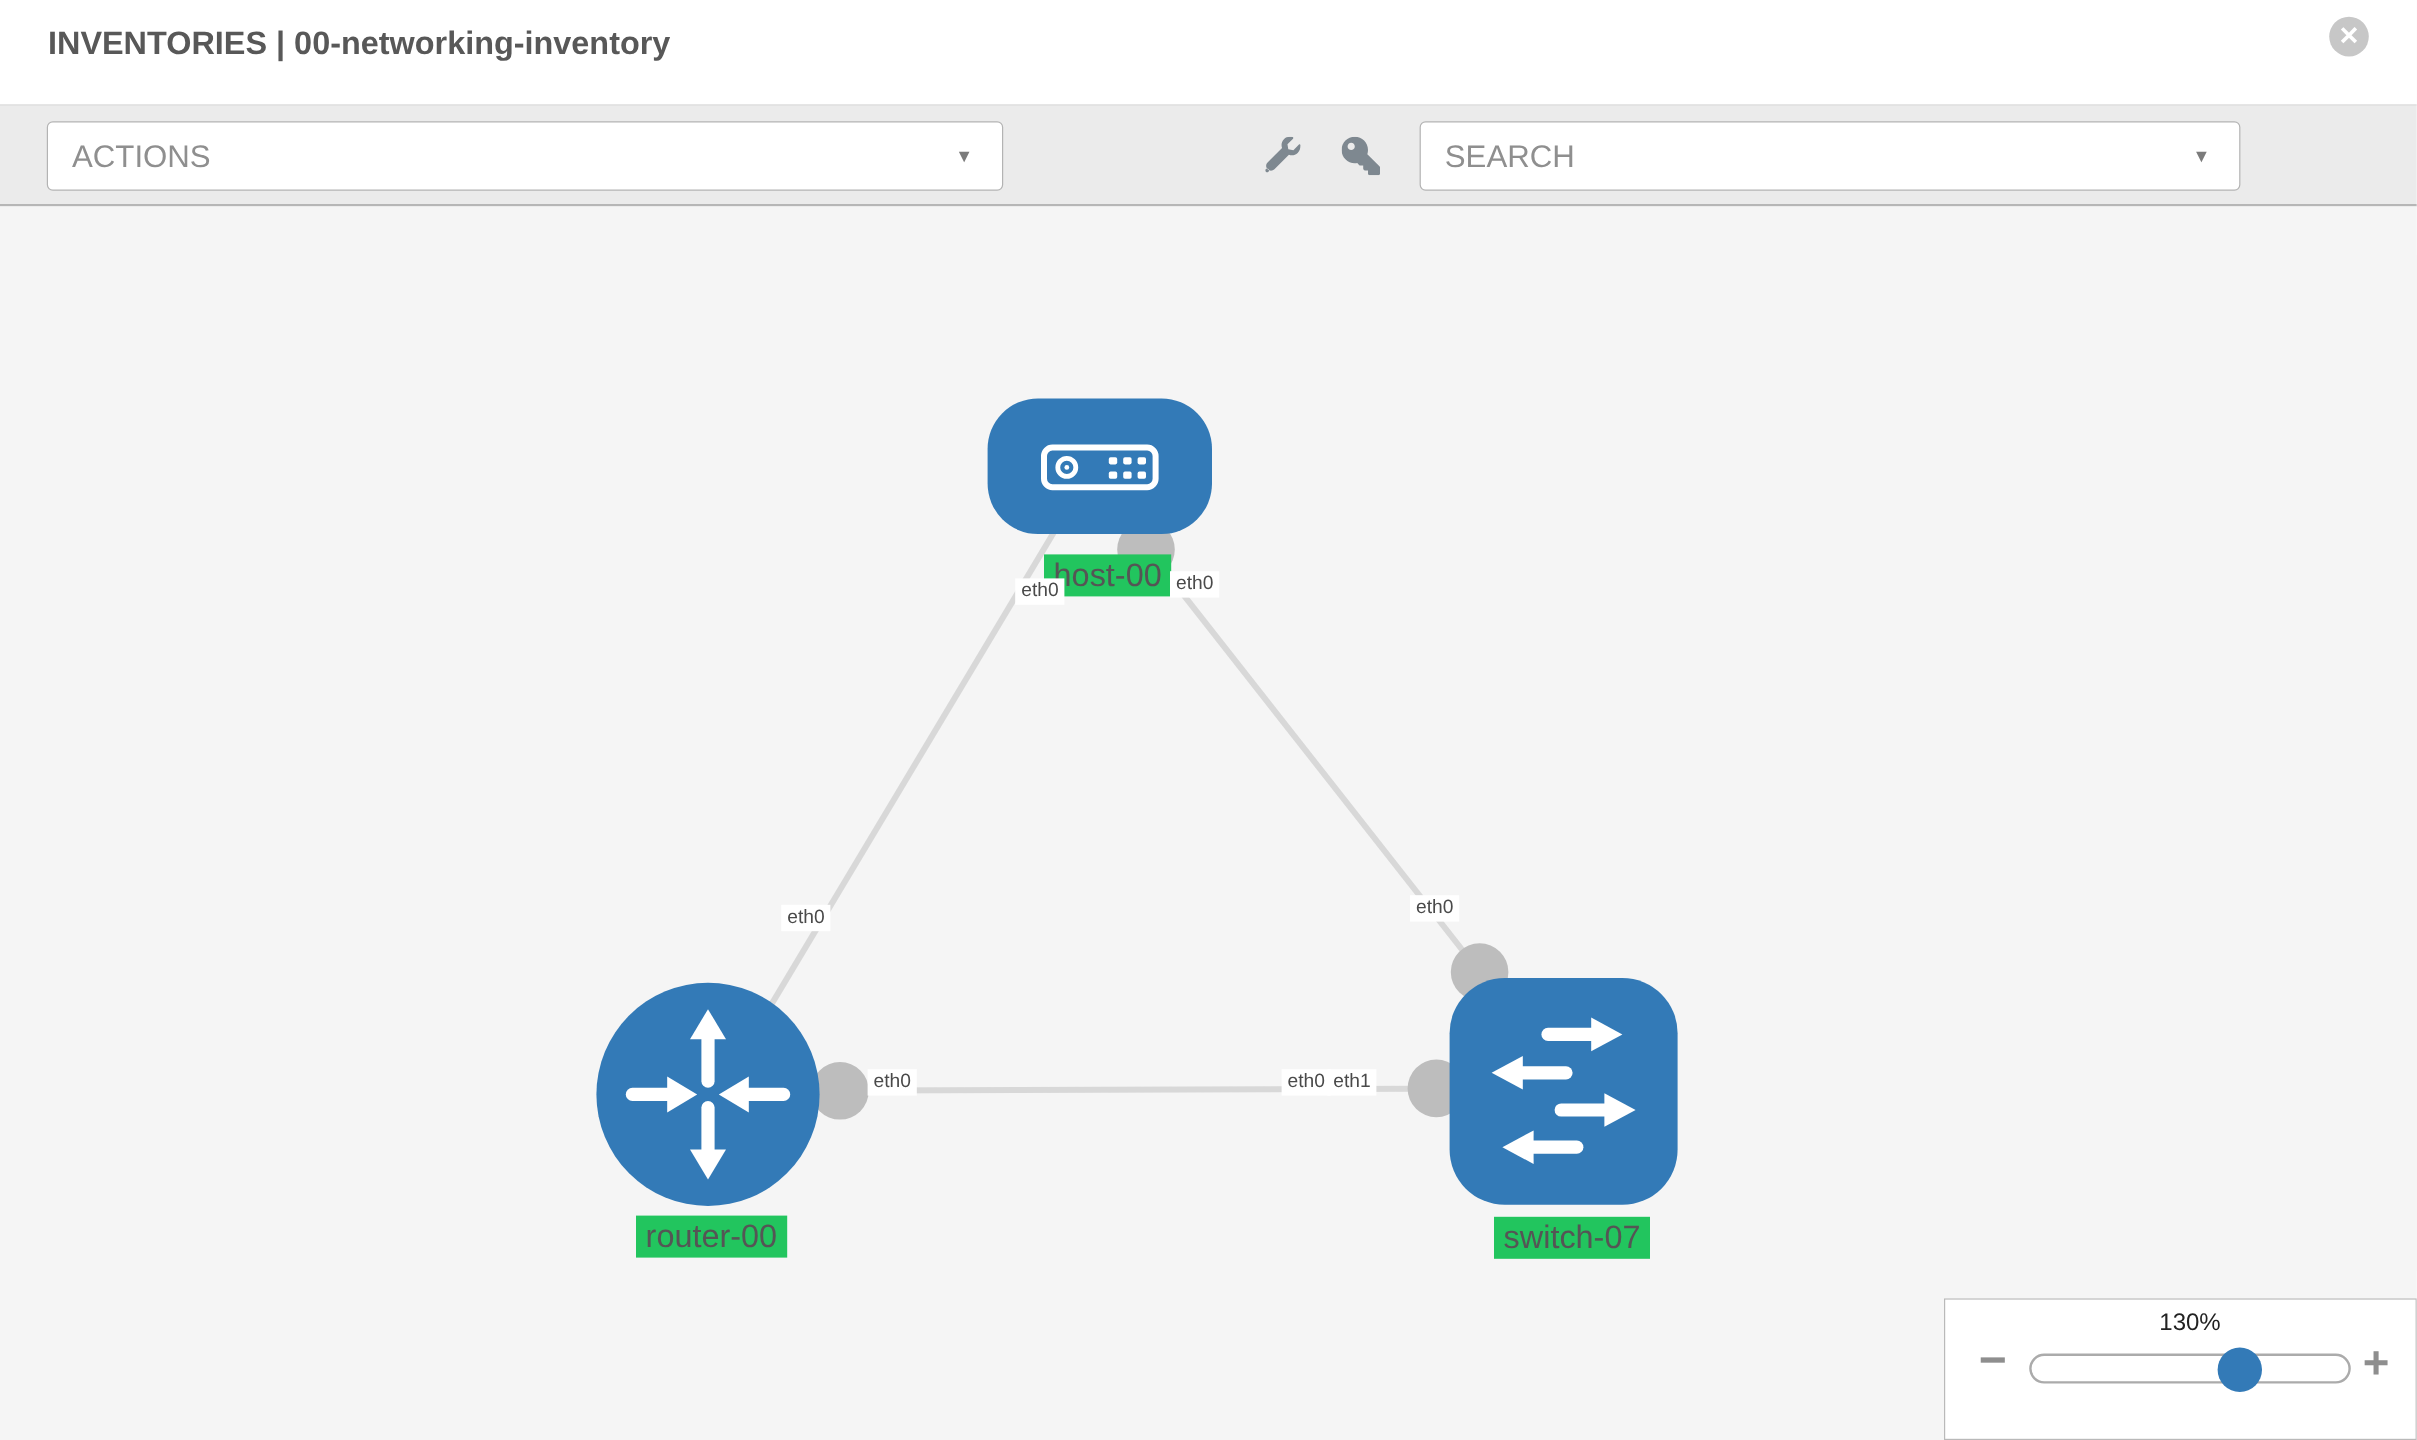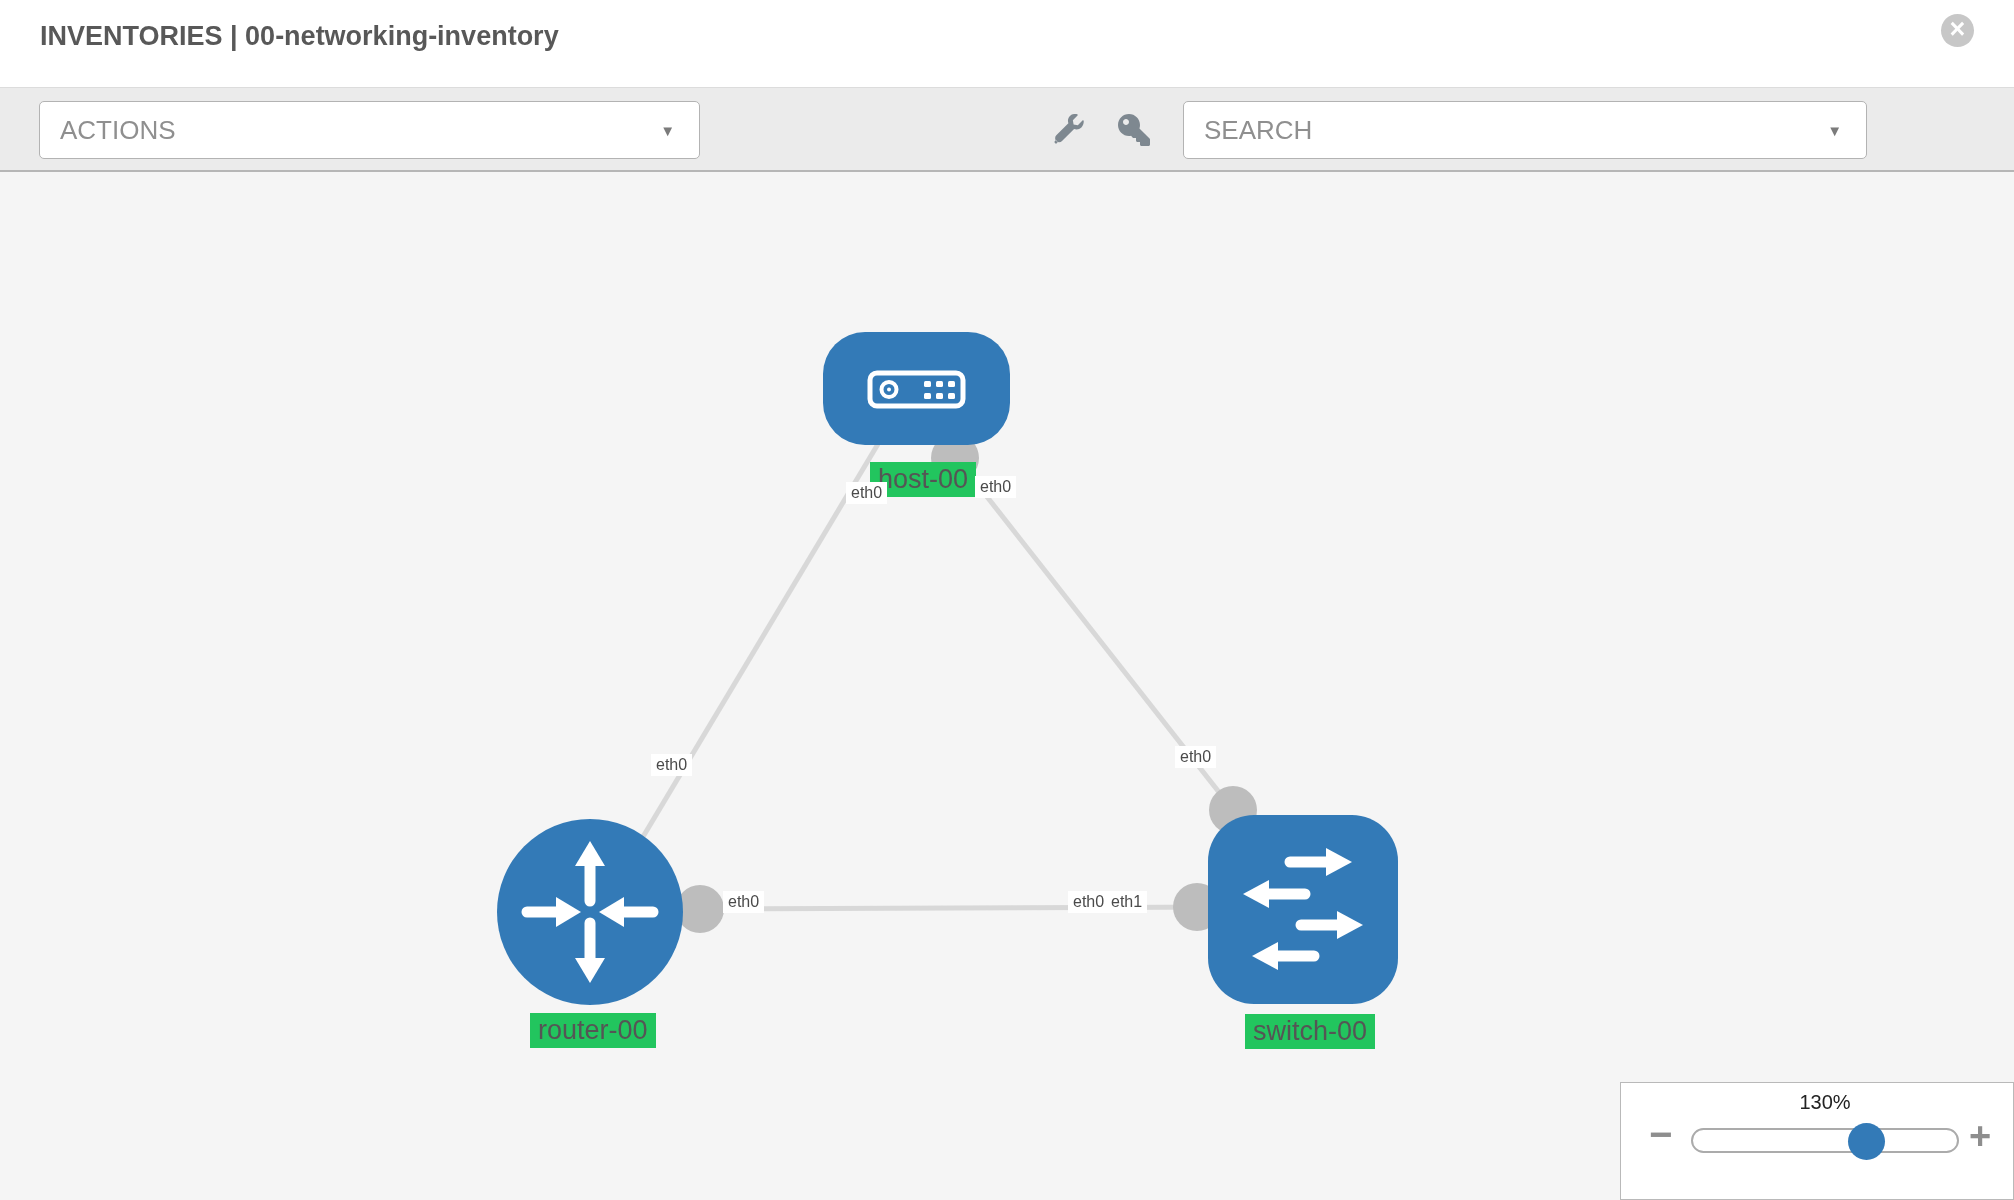--- a/index.html
+++ b/index.html
@@ -34,21 +34,21 @@
   .select {
     position: absolute; top: 13px; height: 58px;
     background: #fff; border: 1px solid #b3b3b3; border-radius: 5px;
     font-size: 26px; color: #8f8f8f; line-height: 56px;
     padding-left: 20px; cursor: pointer; white-space: nowrap;
   }
   .select .caret {
     position: absolute; right: 24px; top: 1px;
     line-height: 56px; font-size: 15px; color: #7b7b7b;
   }
-  #actions-select { left: 39px;  width: 661px; }
+  #actions-select { left: 39px;  width: 797px; }
   #search-select  { left: 1183px; width: 684px; }
   .tool-icon { position: absolute; top: 26px; width: 32px; height: 32px; cursor: pointer; }
   #wrench-btn { left: 1052px; }
   #key-btn    { left: 1118px; }
   .tool-icon svg { width: 100%; height: 100%; }
   
   .canvas { position: relative; height: 1042px; background: #f5f5f5; overflow: hidden; }
   .links-svg { position: absolute; left: 0; top: 0; }
   .node { position: absolute; background: #337ab7; }
   #node-host   { left: 823px;  top: 160px; width: 187px; height: 113px; border-radius: 42px; }
@@ -177,21 +177,21 @@
         <line x1="93" y1="110" x2="131" y2="110"></line>
         <path d="M155 110 L129 96 L129 124 Z" stroke="none"></path>
         <line x1="106" y1="141" x2="68" y2="141"></line>
         <path d="M44 141 L70 127 L70 155 Z" stroke="none"></path>
       </g>
     </svg>
   </div>
 
   <div class="node-label" id="label-host">host-00</div>
   <div class="node-label" id="label-router">router-00</div>
-  <div class="node-label" id="label-switch">switch-00</div>
+  <div class="node-label" id="label-switch">switch-07</div>
 
 <div class="if-label" style="left: 846px; top: 310px;">eth0</div>
     <div class="if-label" style="left: 975px; top: 304px;">eth0</div>
     <div class="if-label" style="left: 651px; top: 582px;">eth0</div>
     <div class="if-label" style="left: 1175px; top: 574px;">eth0</div>
     <div class="if-label" style="left: 723px; top: 719px;">eth0</div>
     <div class="if-label" style="left: 1068px; top: 719px;">eth0</div>
     <div class="if-label" style="left: 1106px; top: 719px;">eth1</div>
   </div>
 

